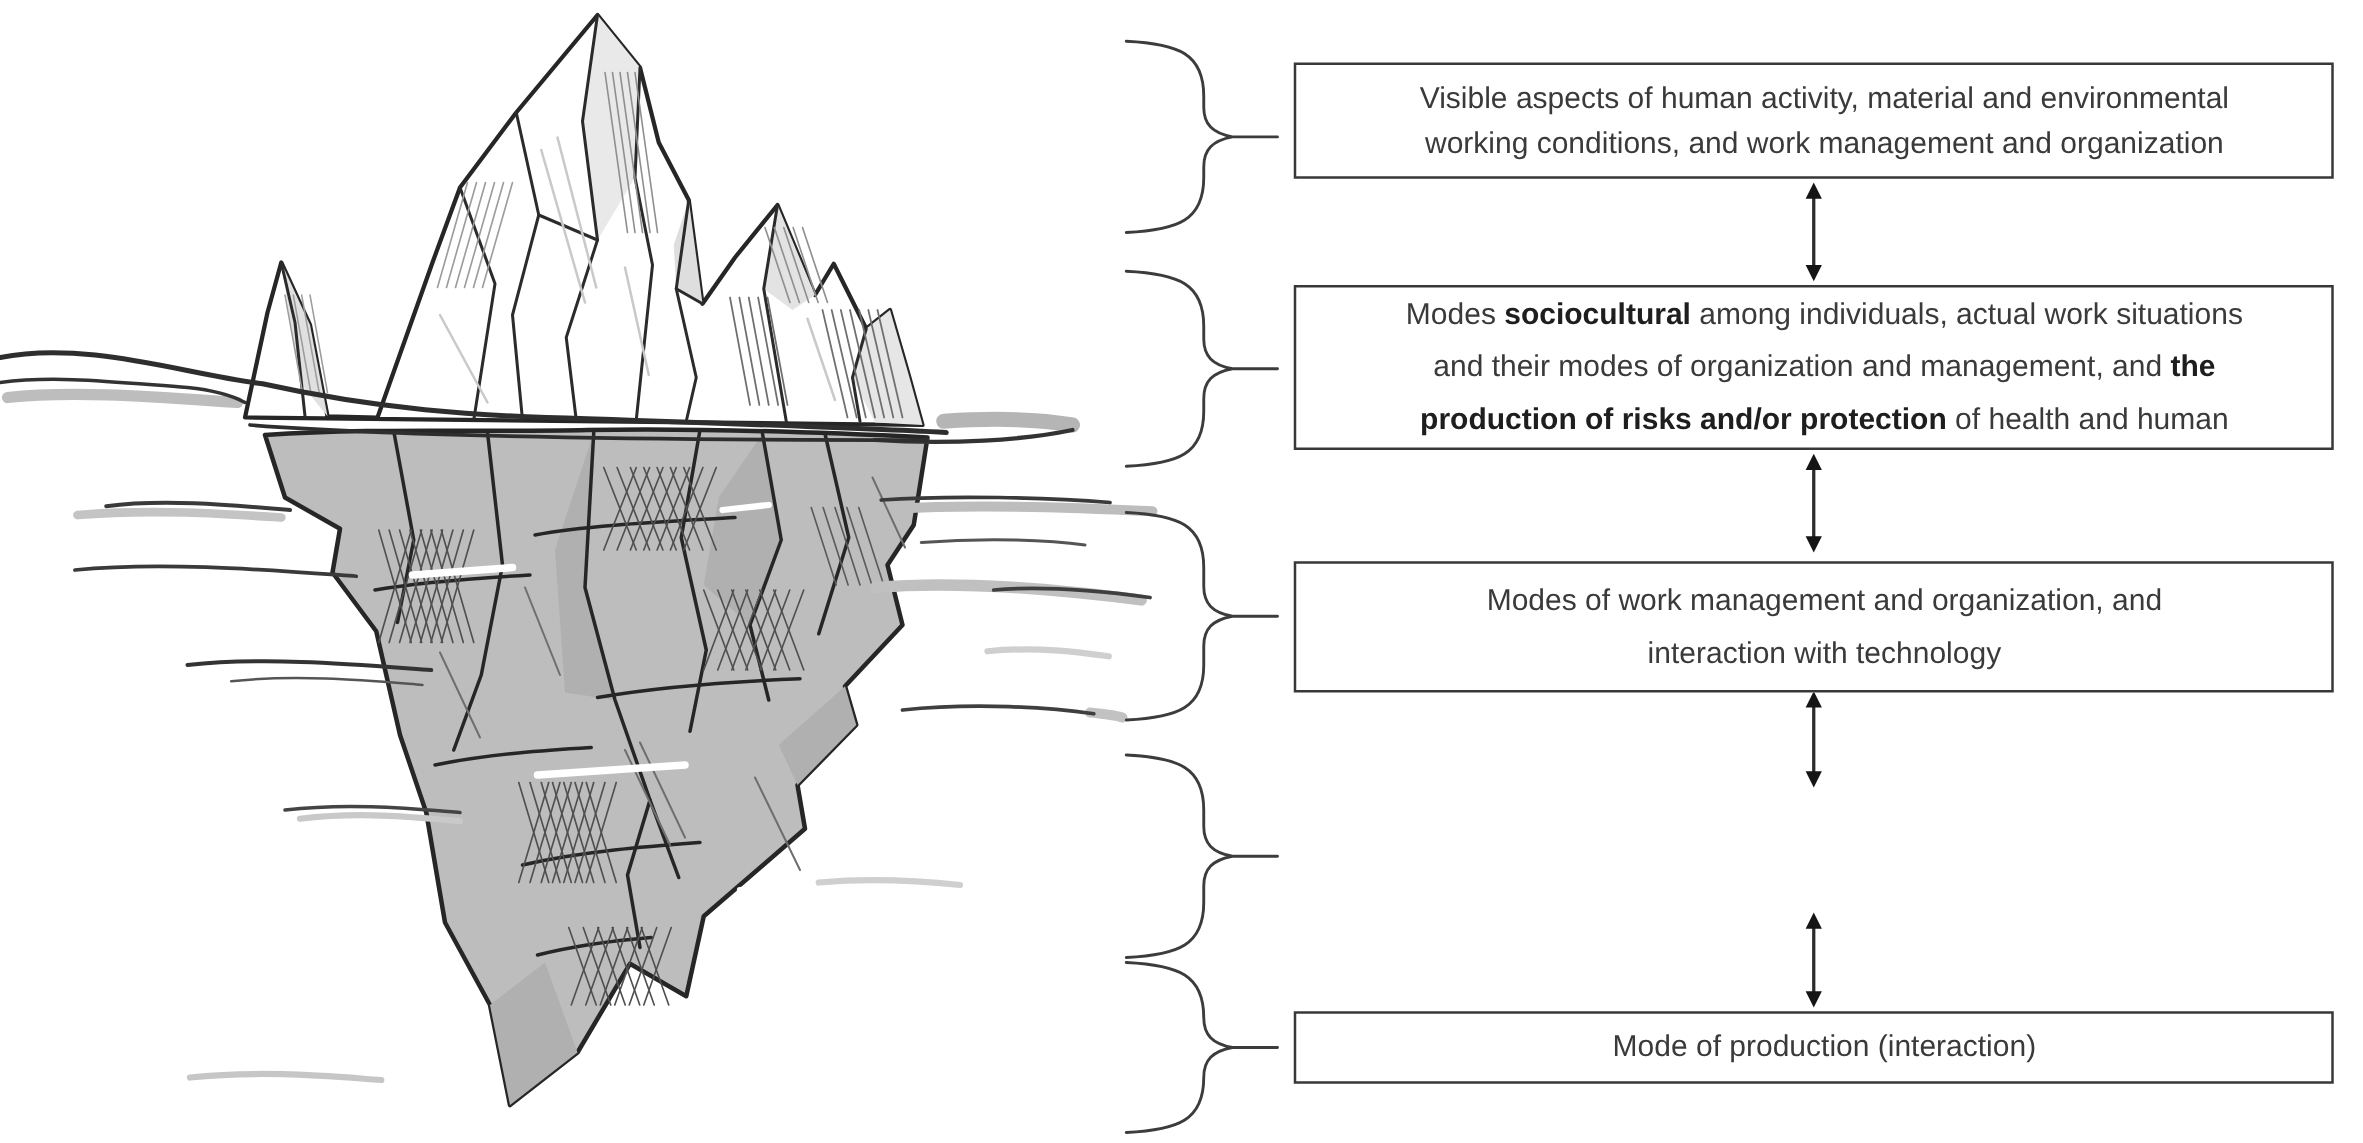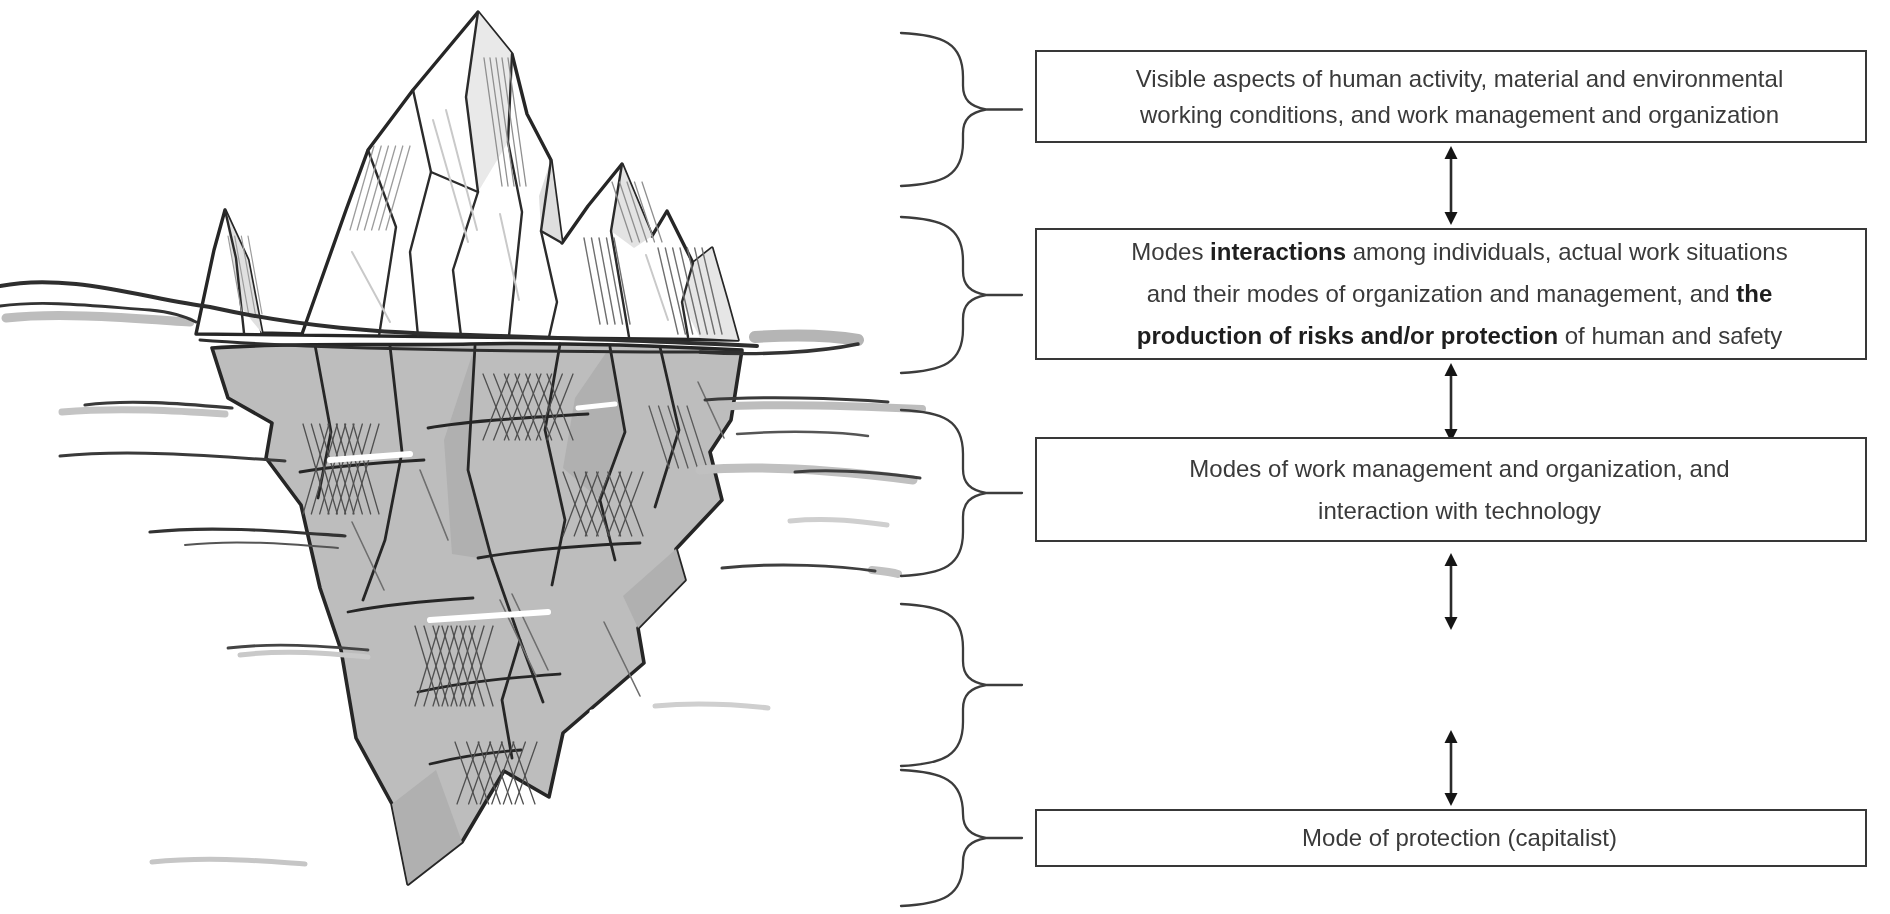--- a/index.html
+++ b/index.html
@@ -12,21 +12,21 @@
   .level-box{
     position:absolute;left:1035px;width:832px;box-sizing:border-box;
     border:2px solid #383838;background:#ffffff;
     display:flex;align-items:center;justify-content:flex-end;
     text-align:center;color:#3a3a3a;font-size:24px;padding-left:17px;
   }
   .level-box .box-text{white-space:pre-line;display:block;width:100%;}
   .level-box .b{font-weight:700;color:#1e1e1e;}
   .box-1{top:50px;height:93px;line-height:36px;}
   .box-2{top:228px;height:132px;line-height:42px;}
-  .box-3{top:437px;height:105px;line-height:42px;}
+  .box-3{top:449px;height:105px;line-height:42px;}
   .box-4{top:633px;height:94px;line-height:36px;}
   .box-5{top:809px;height:58px;line-height:36px;}
 </style>
 </head>
 <body>
 
 <div class="canvas">
 
   <svg class="iceberg-svg" width="980" height="914" viewBox="0 0 980 914">
 
@@ -279,24 +279,24 @@
         <polygon points="1451,730 1444.5,743 1457.5,743" fill="#151515"></polygon>
         <polygon points="1451,806 1444.5,793 1457.5,793" fill="#151515"></polygon>
       </g>
     </svg>
 
   <div class="level-box box-1">
     <span class="box-text"><span>Visible aspects of human activity, material and environmental
 working conditions, and work management and organization</span></span>
   </div>
   <div class="level-box box-2">
-    <span class="box-text"><span>Modes </span><span class="b">interactions</span><span> among individuals, actual work situations
+    <span class="box-text"><span>Modes </span><span class="b">sociocultural</span><span> among individuals, actual work situations
 and their modes of organization and management, and </span><span class="b">the
-production of risks and/or protection</span><span> of human and safety</span></span>
+production of risks and/or protection</span><span> of health and human</span></span>
   </div>
   <div class="level-box box-3">
     <span class="box-text"><span>Modes of work management and organization, and
 interaction with technology</span></span>
   </div>
   <div class="level-box box-5">
-    <span class="box-text"><span>Mode of protection (capitalist)</span></span>
+    <span class="box-text"><span>Mode of production (interaction)</span></span>
   </div>
 </div>
 
 </body></html>

